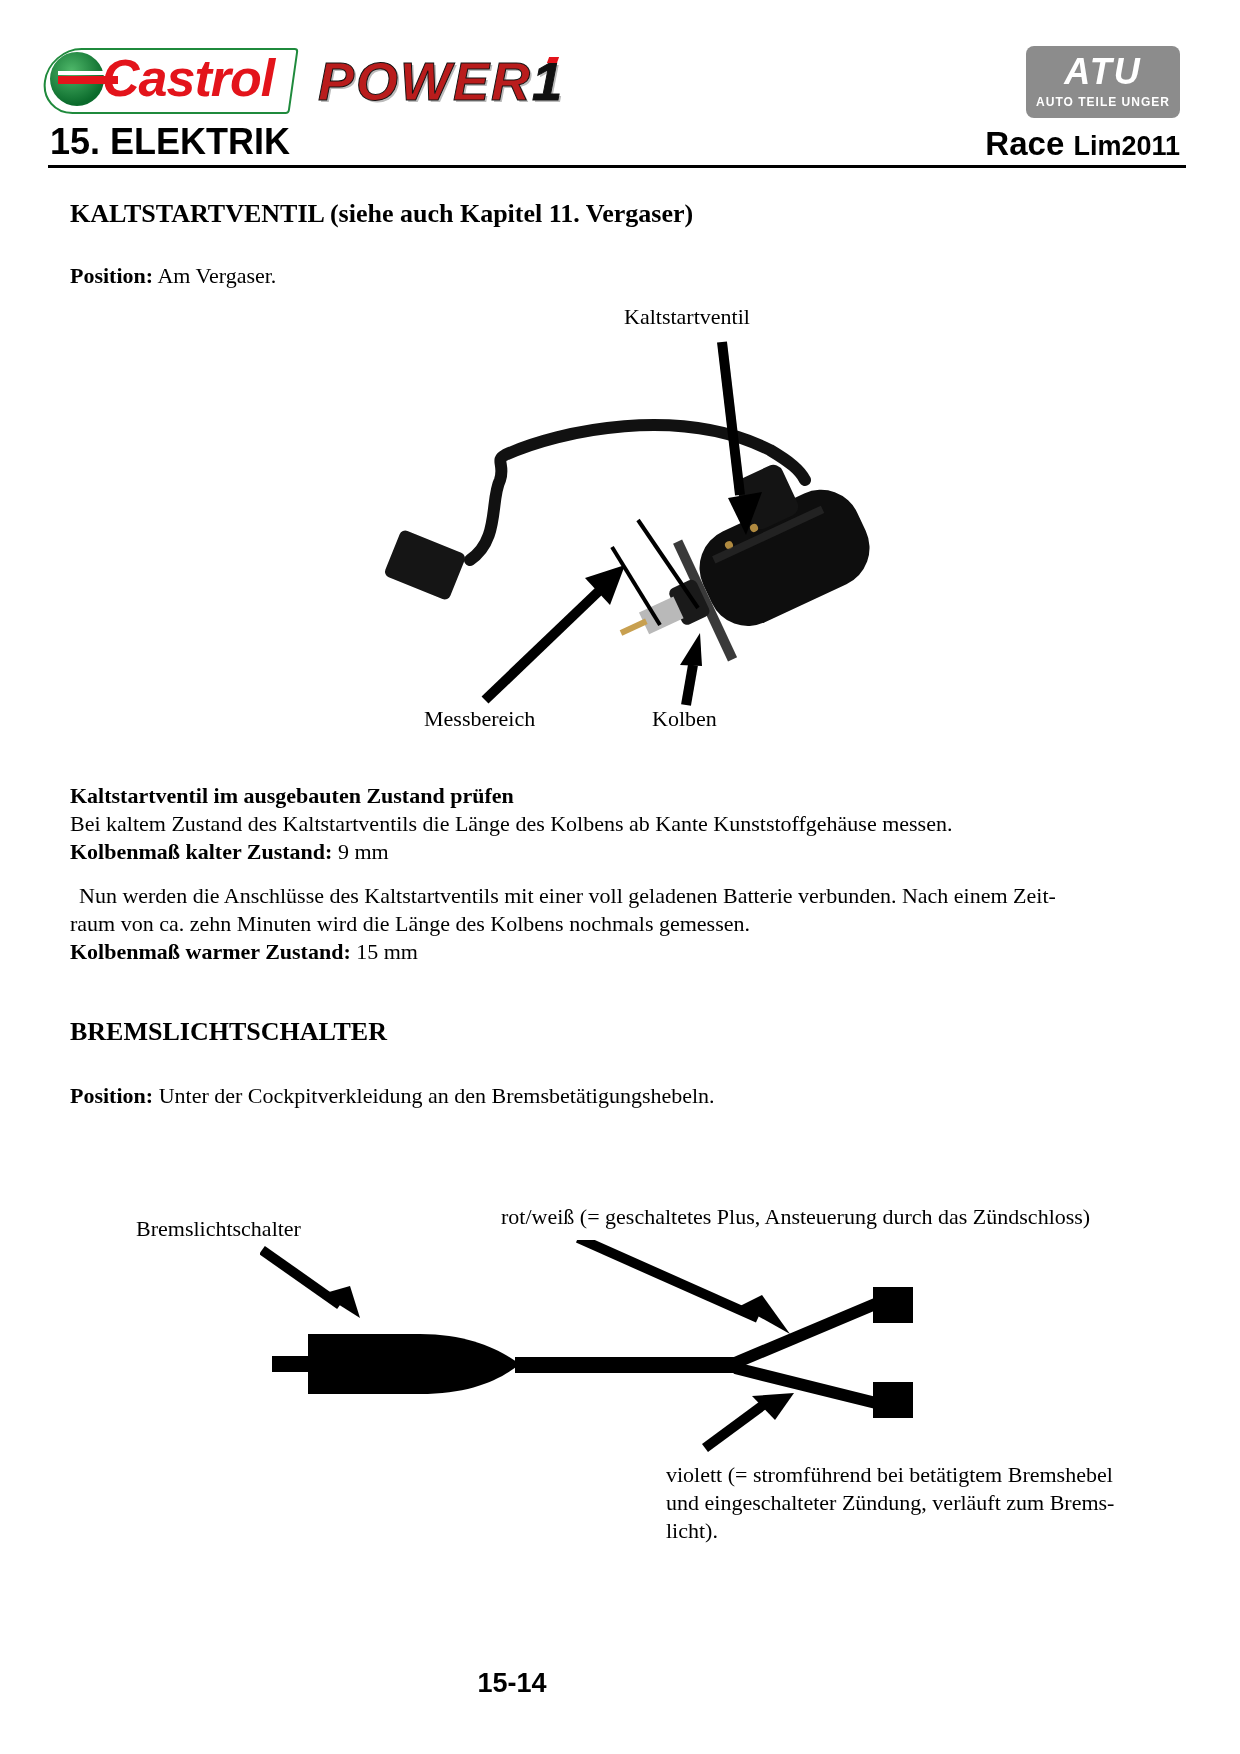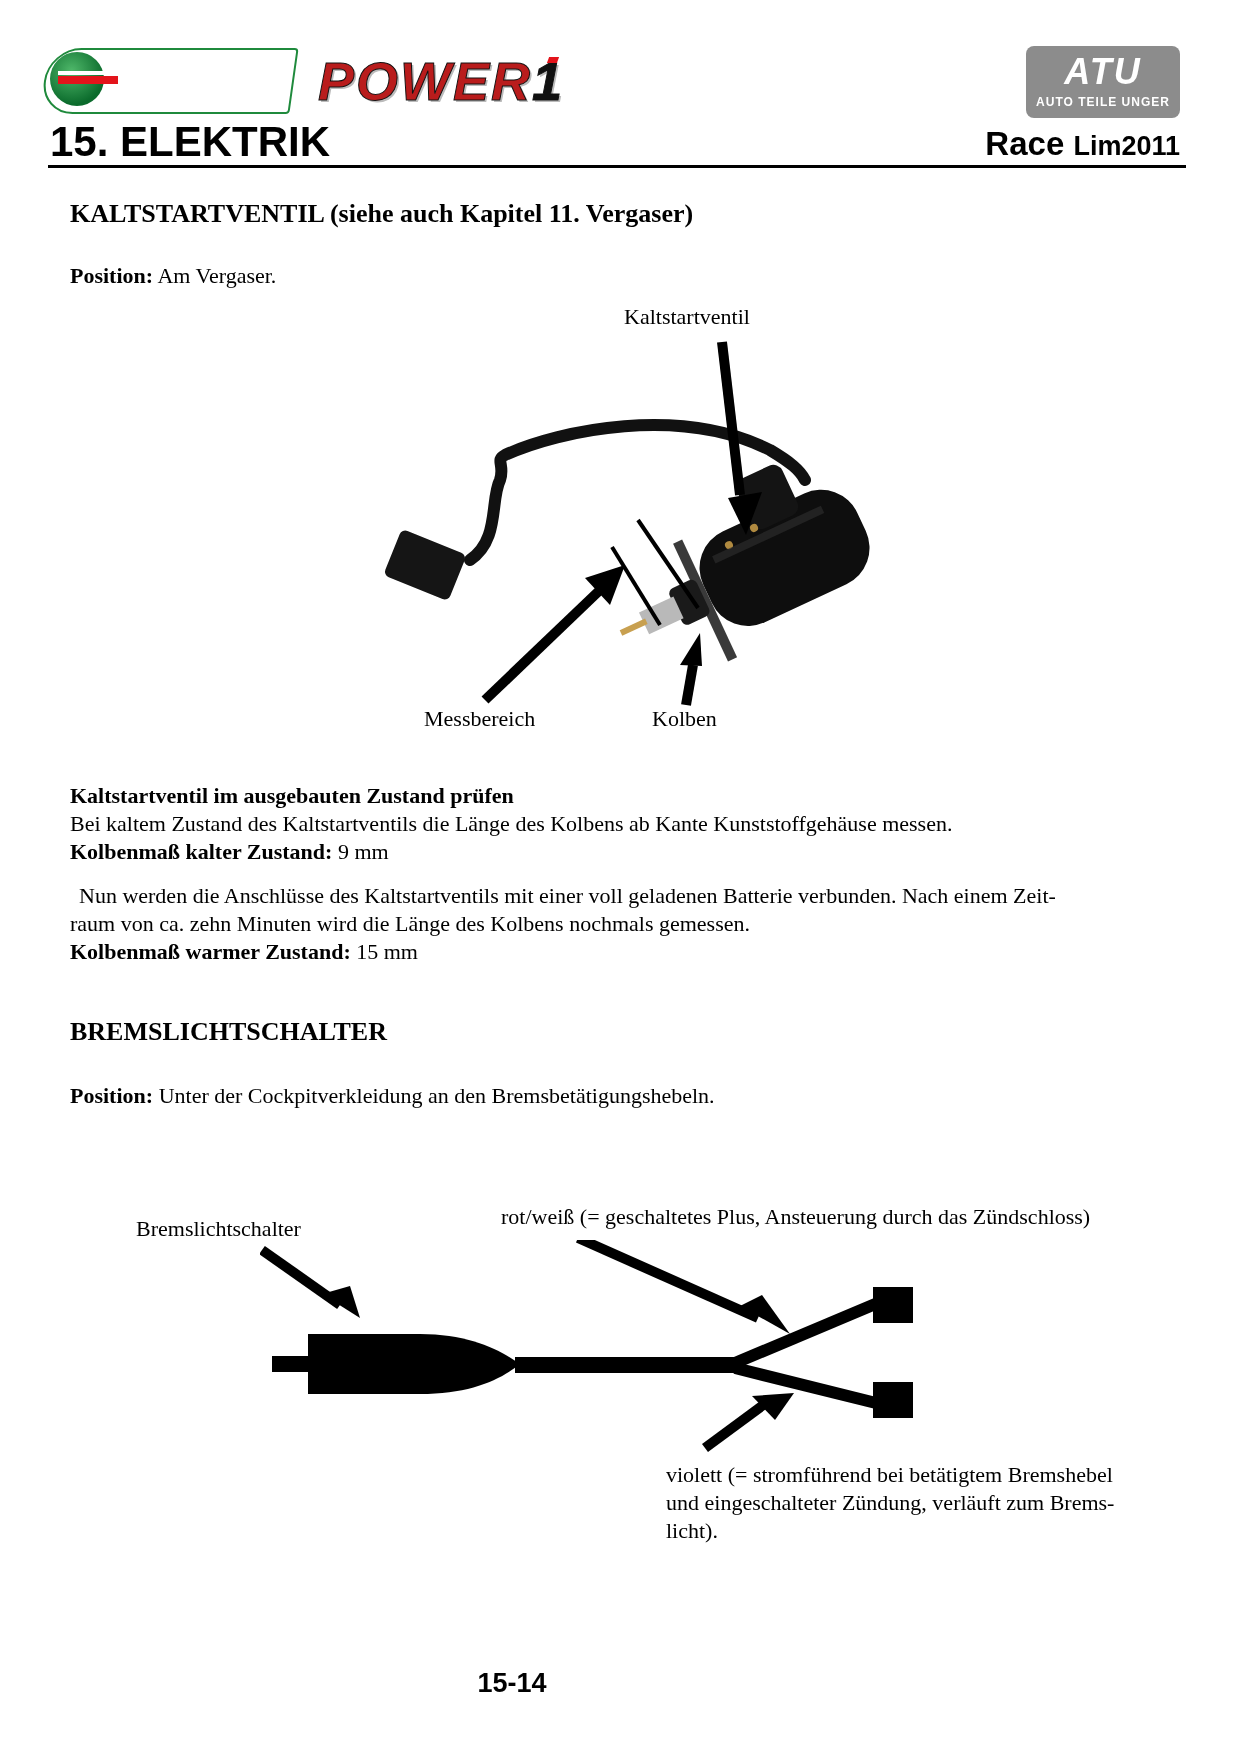--- a/index.html
+++ b/index.html
@@ -18,21 +18,21 @@
 
   .power1-logo { left: 318px; top: 52px; height: 60px; }
   .power1-word { font-size:54px; font-weight:bold; font-style:italic; color:#b91c1c; letter-spacing:2px; line-height:58px; -webkit-text-stroke: 1px #111; text-shadow: 2px 2px 0 #bbb; }
   .power1-one { color:#111; position:relative; }
   .power1-one::before { content:""; position:absolute; right:6px; top:6px; width:10px; height:6px; background:#e3141b; transform: skewX(-20deg); }
 
   .atu-logo { left: 1026px; top: 46px; width: 154px; height: 72px; background:#8c8c8c; border-radius:8px; }
   .atu-mark { position:absolute; left:0; right:0; top:6px; text-align:center; font-size:36px; font-weight:bold; font-style:italic; color:#fff; letter-spacing:2px; line-height:40px; }
   .atu-sub { position:absolute; left:0; right:0; bottom:9px; text-align:center; font-size:12px; font-weight:bold; color:#fff; letter-spacing:1px; }
 
-  .chapter-title { left: 50px; top: 122px; font-size: 42px; font-weight: bold; line-height: 40px; }
+  .chapter-title { left: 50px; top: 122px; font-size: 36px; font-weight: bold; line-height: 40px; }
   .race-label { right: 60px; top: 124px; font-size: 33px; font-weight: bold; line-height: 40px; }
   .race-label .small { font-size: 27px; font-weight: bold; }
   .header-rule { left: 48px; top: 165px; width: 1138px; height: 3px; background: #000; }
 
   
   .h-section { font-size: 26px; font-weight: bold; line-height: 32px; }
   .p { font-size: 22px; line-height: 28px; }
   .b { font-weight: bold; }
   .lbl { font-size: 22px; line-height: 26px; }
 
@@ -40,20 +40,21 @@
   .page-number { left: 0; width: 1024px; top: 1668px; text-align:center; font-size: 27px; font-weight: bold; }
 </style>
 </head>
 <body>
 
 <div class="abs castrol-logo">
   <div class="castrol-frame"></div>
   <div class="castrol-globe"></div>
   <div class="castrol-stripe"></div>
   <div class="castrol-stripe2"></div>
+  <div class="castrol-word sans">Castrol</div>
 </div>
 
 <div class="abs power1-logo sans">
   <span class="power1-word">POWER</span><span class="power1-word power1-one">1</span>
 </div>
 
 <div class="abs atu-logo sans">
   <div class="atu-mark">ATU</div>
   <div class="atu-sub">AUTO TEILE UNGER</div>
 </div>

